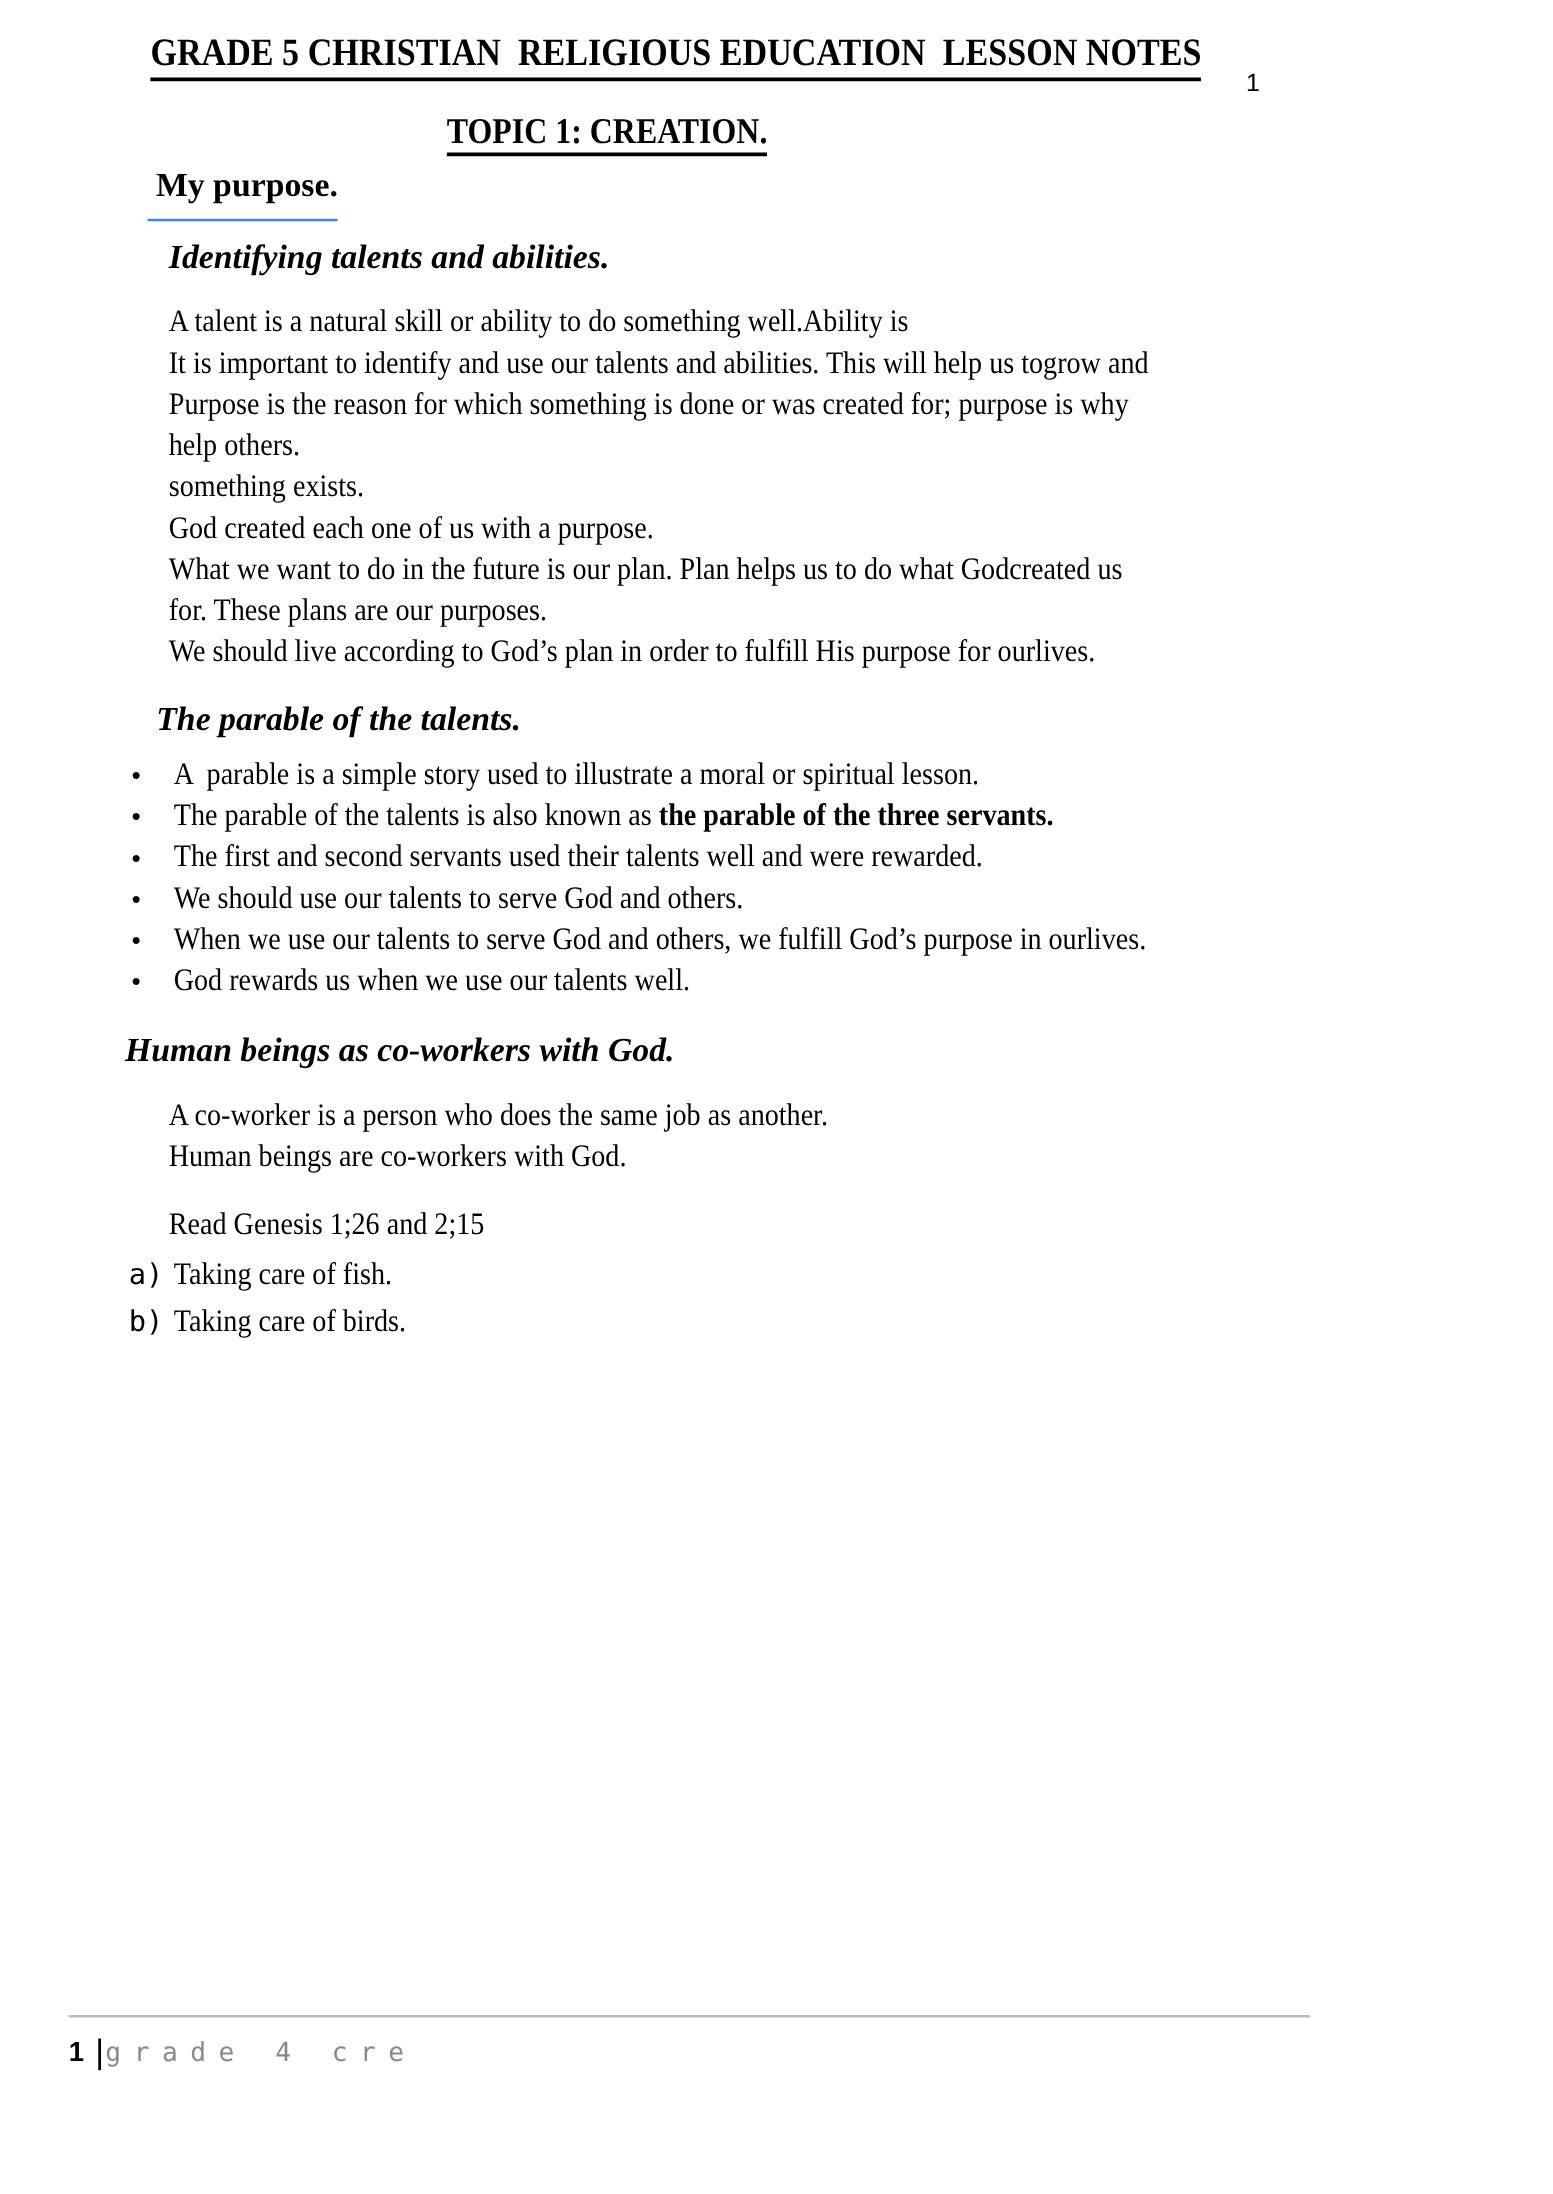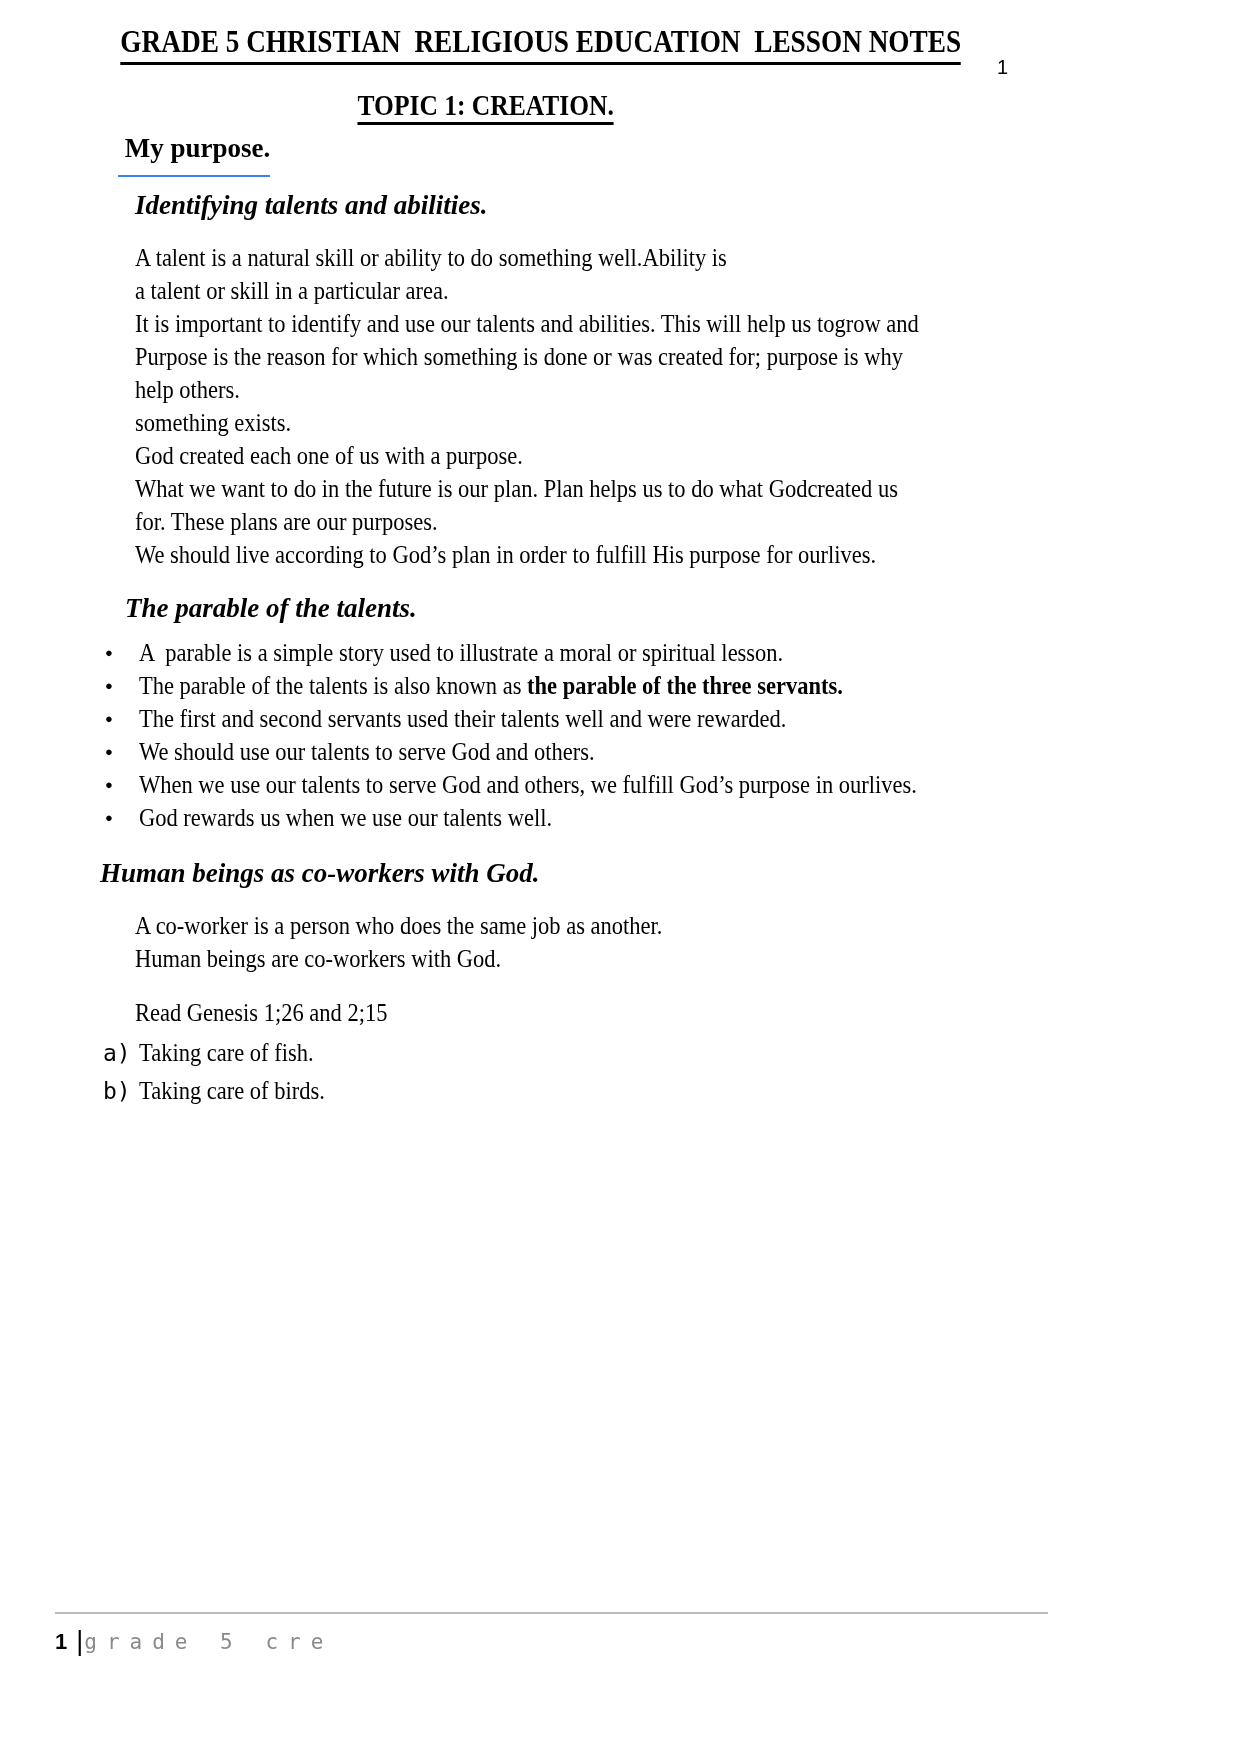--- a/index.html
+++ b/index.html
@@ -54,21 +54,20 @@
   </div>
 
   <div class="my-purpose">
     <span class="u"> My purpose.</span>
   </div>
 
   <div class="heading subheading">Identifying talents and abilities.</div>
 
   <div class="para">
     <div><span class="cond">A talent is a natural skill or ability to do something well.Ability is</span></div>
-    <div><span class="cond">a talent or skill in a particular area.</span></div>
     <div><span class="cond">It is important to identify and use our talents and abilities. This will help us togrow and</span></div>
     <div><span class="cond">Purpose is the reason for which something is done or was created for; purpose is why</span></div>
     <div><span class="cond">help others.</span></div>
     <div><span class="cond">something exists.</span></div>
     <div><span class="cond">God created each one of us with a purpose.</span></div>
     <div><span class="cond">What we want to do in the future is our plan. Plan helps us to do what Godcreated us</span></div>
     <div><span class="cond">for. These plans are our purposes.</span></div>
     <div><span class="cond">We should live according to God’s plan in order to fulfill His purpose for ourlives.</span></div>
   </div>
 
@@ -120,16 +119,16 @@
     </div>
     <div class="ab-row">
       <span class="ab-marker">b)</span>
       <span class="cond">Taking care of birds.</span>
     </div>
   </div>
 
   <div class="footer">
     <span class="f-num">1</span>
     <span class="f-bar">|</span>
-    <span class="f-label">grade 5 cre</span>
+    <span class="f-label">grade 4 cre</span>
   </div>
 
 </div>
 
 </body></html>

